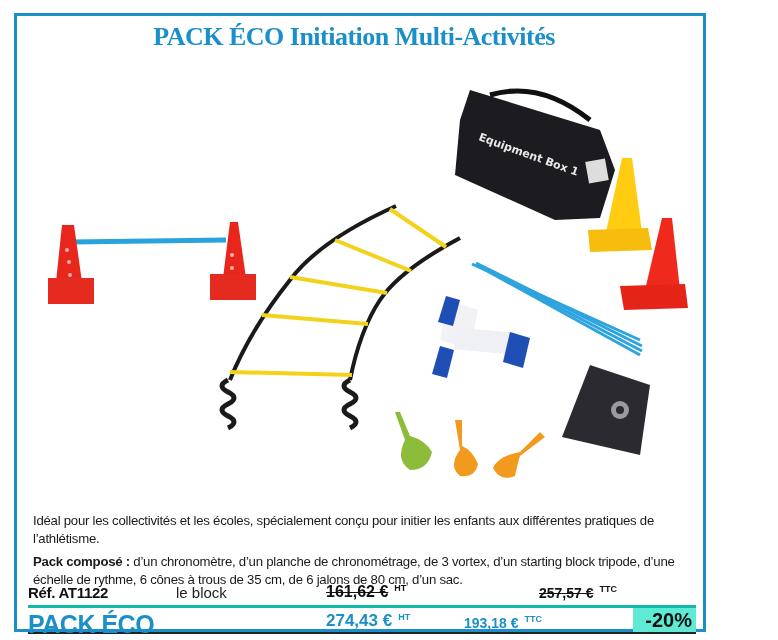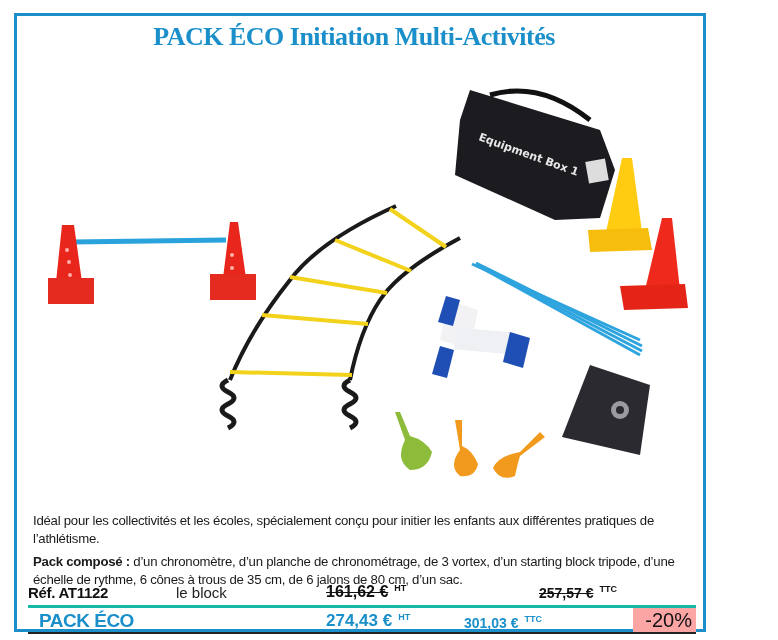--- a/index.html
+++ b/index.html
@@ -24,26 +24,26 @@
     .desc b { font-weight: bold; }
     .price-table { position: absolute; left: 28px; top: 583px; width: 668px; }
     .row { position: relative; height: 22px; border-bottom: 3px solid #14b8a6; }
     .row2 { height: 24px; border-bottom: 2px solid #222; }
     .cell { position: absolute; white-space: nowrap; }
     .ref { left: 0; top: 1px; font-weight: bold; font-size: 15px; color: #111; letter-spacing: -0.3px; }
     .unit { left: 148px; top: 1px; font-size: 15px; color: #222; }
     .old-ht { left: 298px; top: 0; font-weight: bold; font-size: 16px; color: #111; text-decoration: line-through; }
     .old-ttc { left: 511px; top: 1px; font-weight: bold; font-size: 14px; color: #111; text-decoration: line-through; }
     sup { font-size: 9px; vertical-align: 6px; margin-left: 6px; text-decoration: none; display: inline-block; }
-    .pack { left: 0; top: 2px; font-weight: bold; font-size: 19px; color: #1a8fc9; letter-spacing: -0.5px; margin-left: 11px; }
+    .pack { left: 0; top: 2px; font-weight: bold; font-size: 25px; color: #1a8fc9; letter-spacing: -0.5px; }
     .new-ht { left: 298px; top: 3px; font-weight: bold; font-size: 17px; color: #1a8fc9; }
     .new-ttc { left: 436px; top: 6px; font-weight: bold; font-size: 14px; color: #1a8fc9; }
     .badge {
       position: absolute; right: 0; top: 0; height: 24px; padding: 0 4px 0 12px;
-      background: #fca5a5; font-weight: normal; font-size: 20px; line-height: 24px; color: #111;
+      background: #5eead4; font-weight: bold; font-size: 20px; line-height: 24px; color: #111;
     }
   </style>
 </head>
 <body>
 
 <div class="frame"></div>
 
 <h1 class="title">PACK ÉCO Initiation Multi-Activités</h1>
 
 <div class="products">
@@ -128,16 +128,16 @@
 <div class="price-table">
   <div class="row">
     <span class="cell ref">Réf. AT1122</span>
     <span class="cell unit">le block</span>
     <span class="cell old-ht"><span>161,62 €</span><sup>HT</sup></span>
     <span class="cell old-ttc"><span>257,57 €</span><sup>TTC</sup></span>
   </div>
   <div class="row row2">
     <span class="cell pack">PACK ÉCO</span>
     <span class="cell new-ht"><span>274,43 €</span><sup>HT</sup></span>
-    <span class="cell new-ttc"><span>301,03 €</span><sup>TTC</sup></span>
+    <span class="cell new-ttc"><span>193,18 €</span><sup>TTC</sup></span>
     <span class="badge">-20%</span>
   </div>
 </div>
 
 </body></html>

